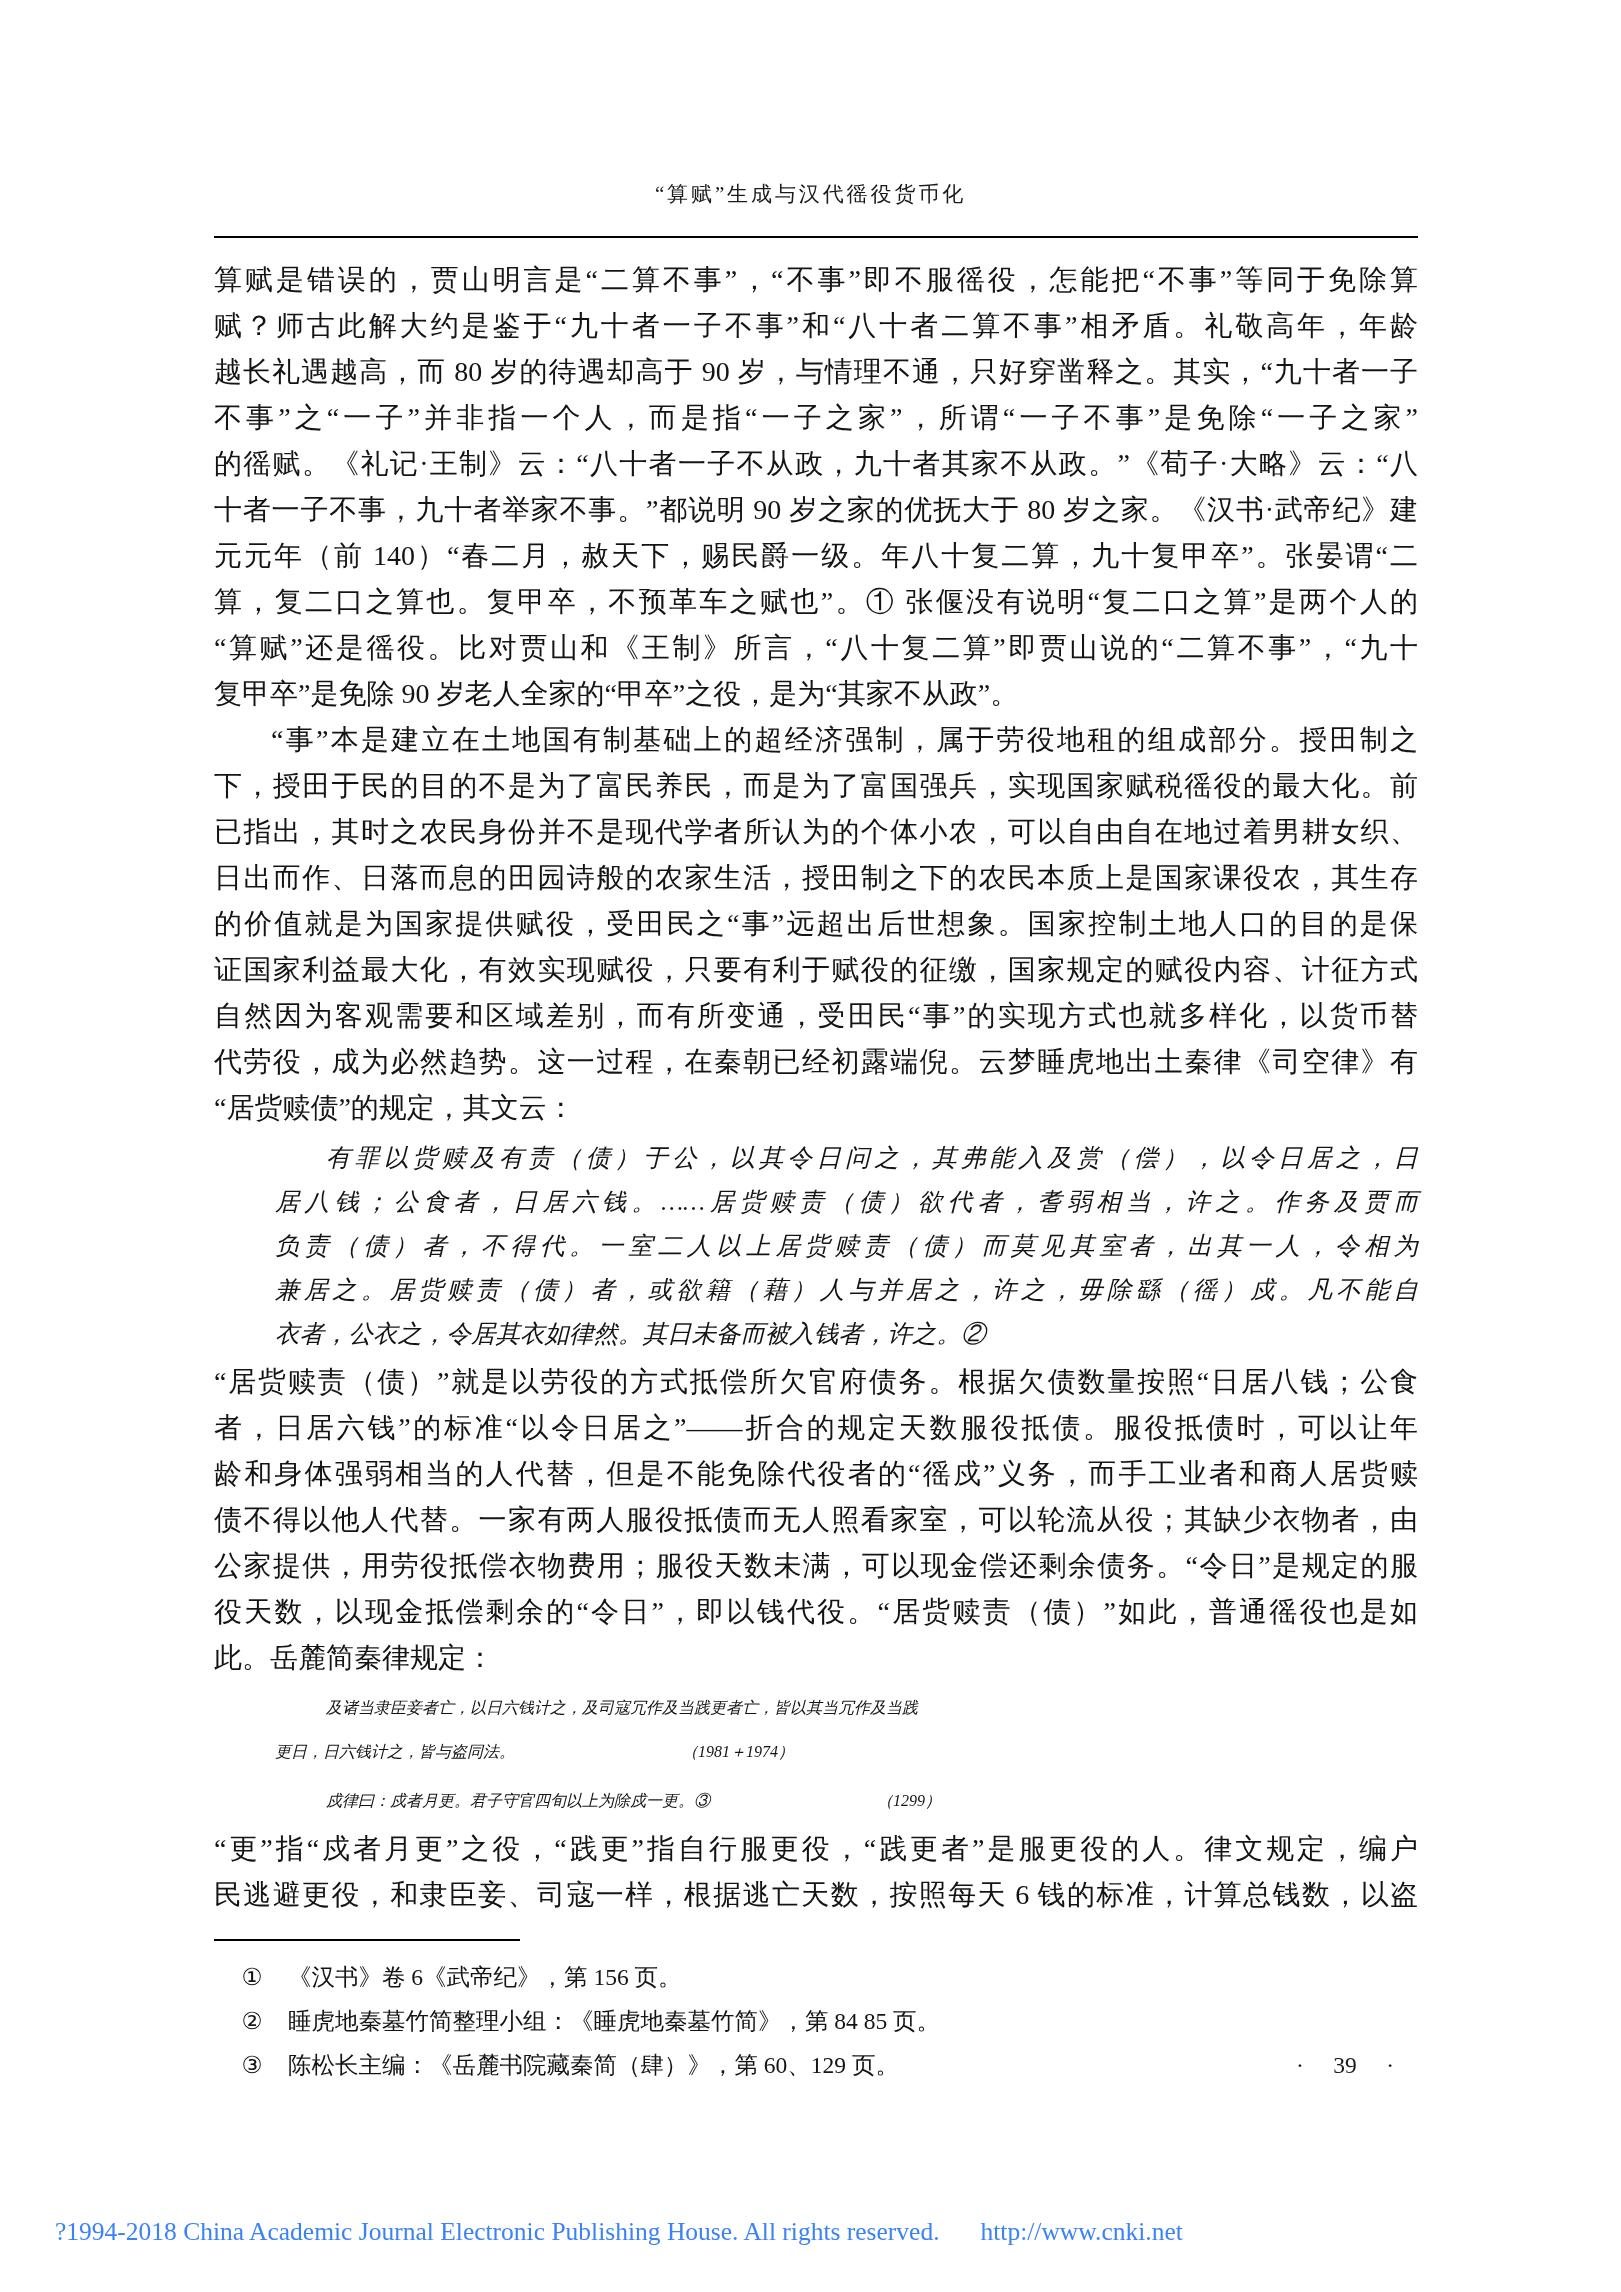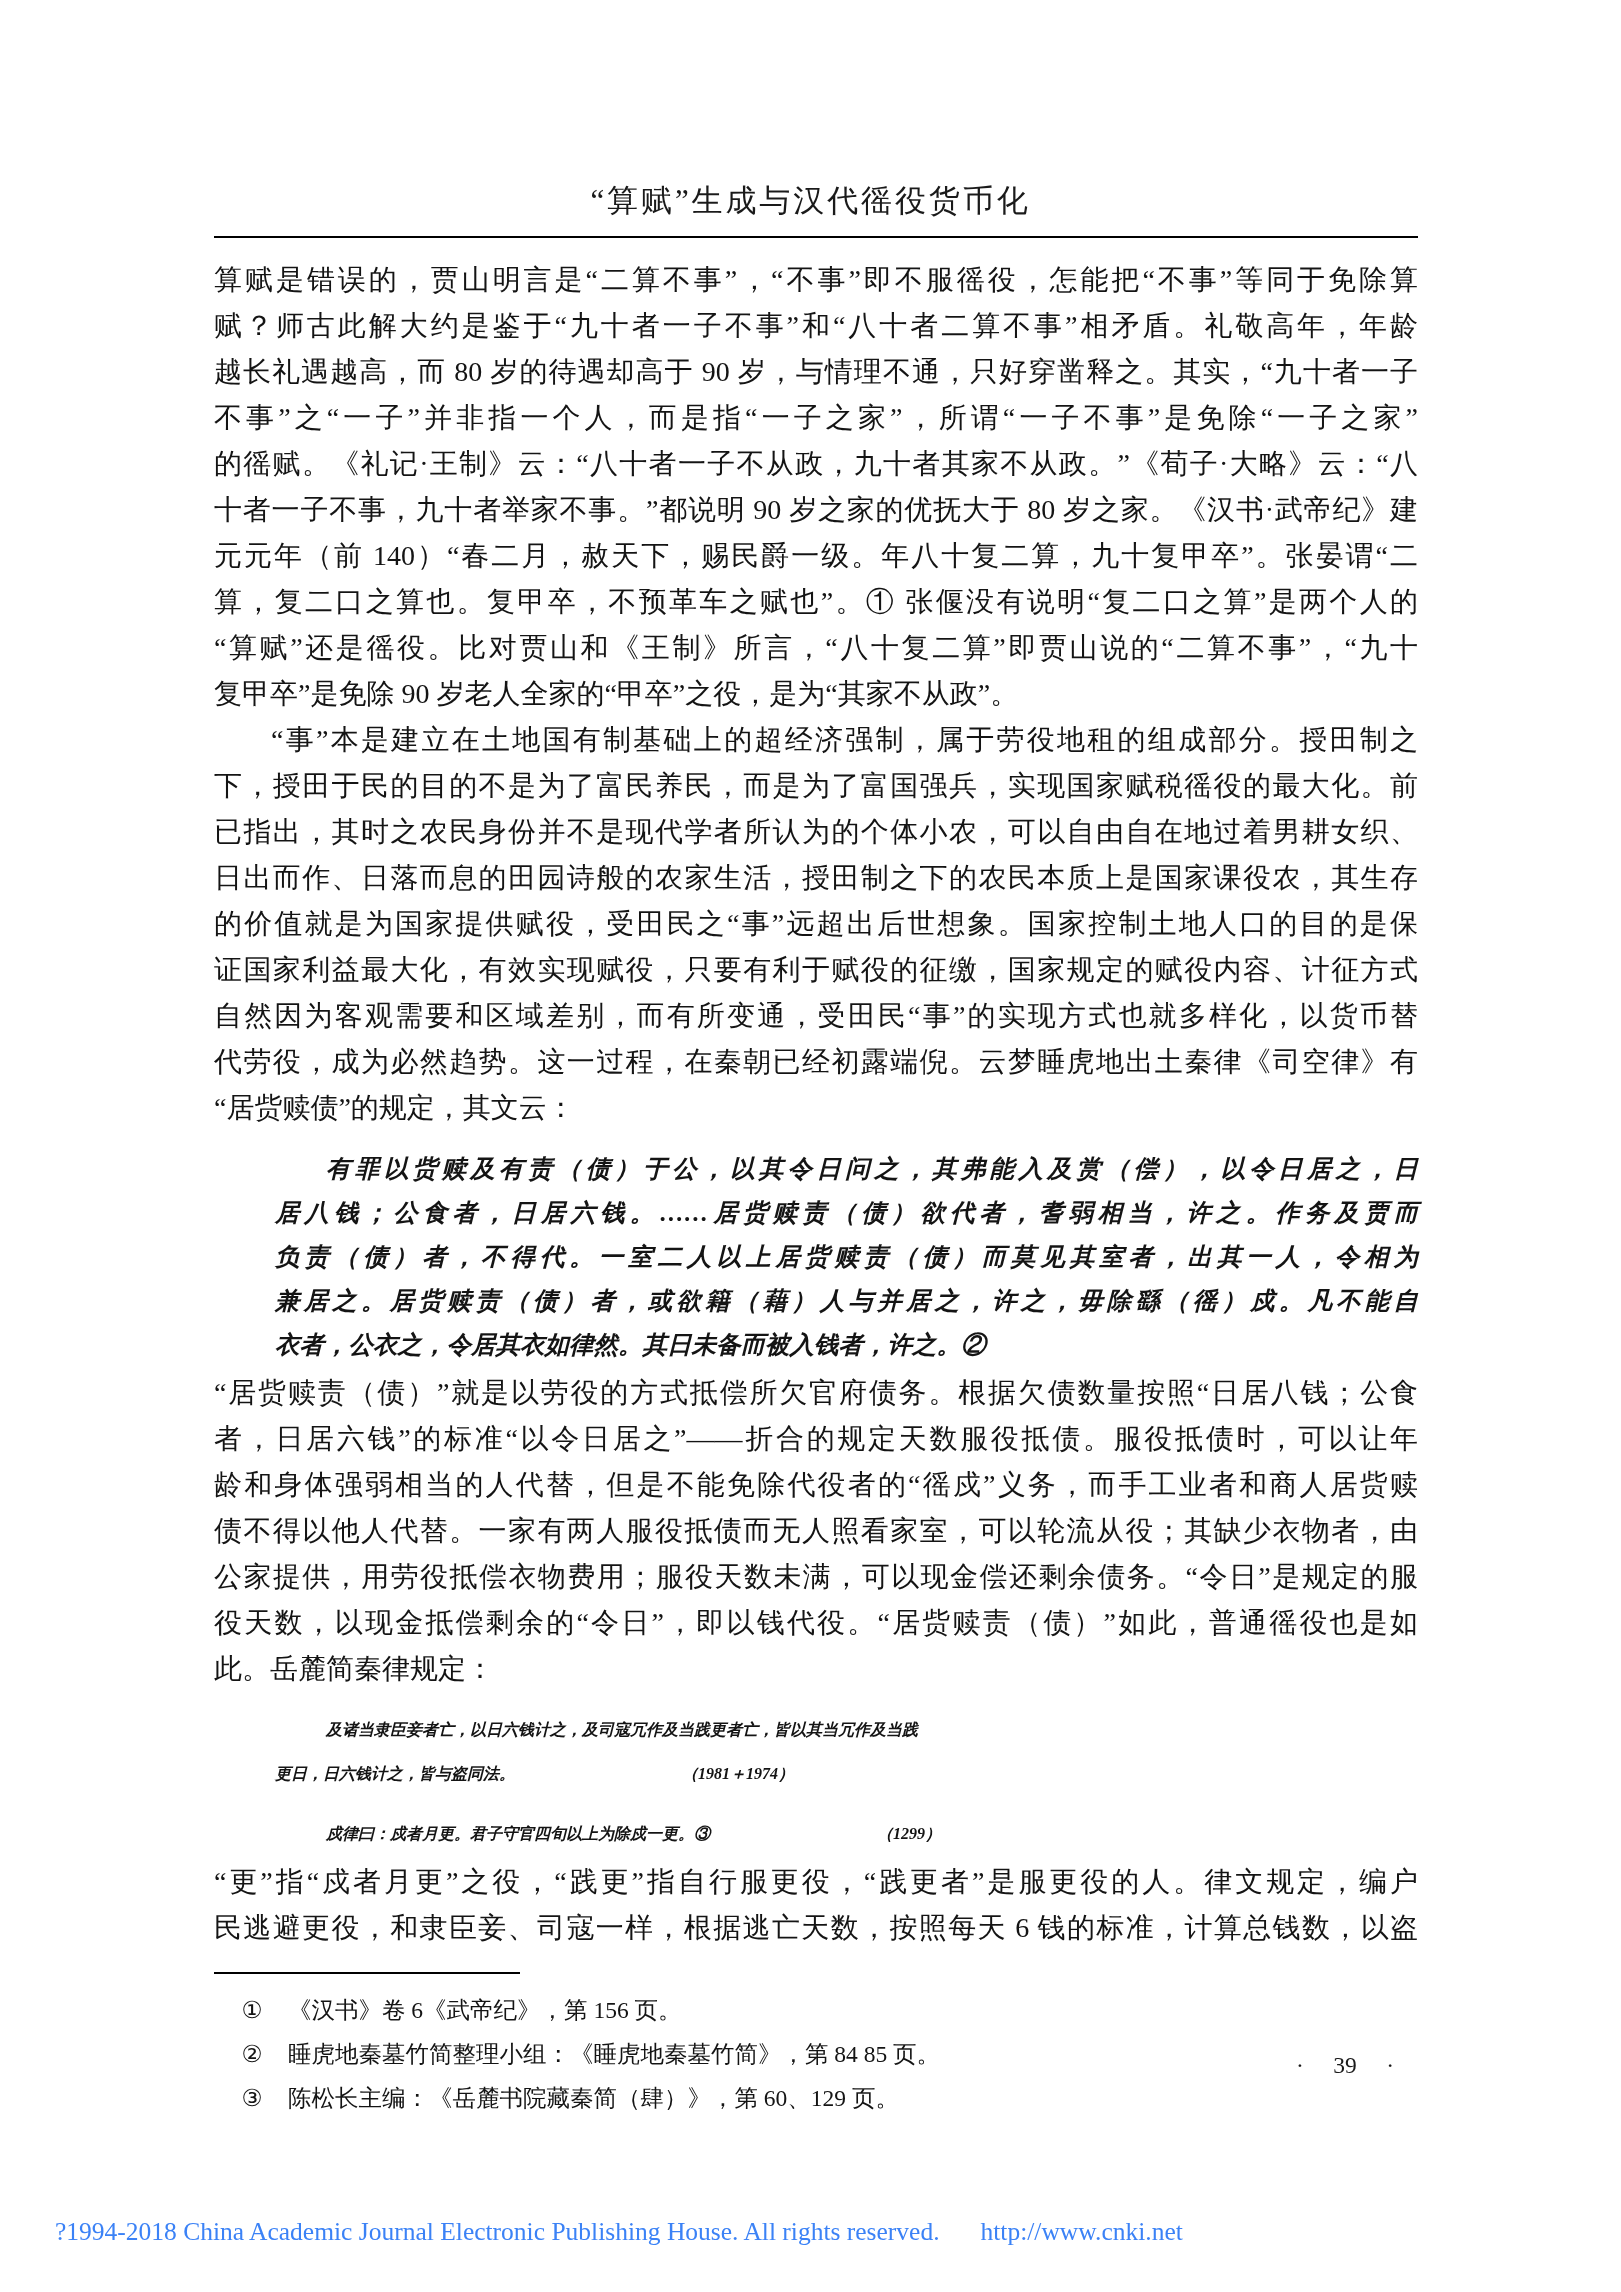--- a/index.html
+++ b/index.html
@@ -11,21 +11,21 @@
     font-family: "Liberation Serif", "DejaVu Serif", serif;
     color: #141414;
     overflow: hidden;
   }
   .running-head {
     position: absolute;
     top: 180px;
     left: 0;
     width: 100%;
     text-align: center;
-    font-size: 31px;
+    font-size: 21px;
     letter-spacing: 2.9px;
     color: #1a1a1a;
   }
   .head-rule {
     position: absolute;
     top: 236px;
     left: 214px;
     width: 1204px;
     border-top: 2px solid #000;
   }
@@ -46,23 +46,22 @@
   .para1 .tline:last-child,
   .para2 .tline:last-child,
   .para3 .tline:last-child,
   .quote1 .tline:last-child { text-align-last: left; }
   .para2 .tline:first-child { text-indent: 57px; }
 
   .quote {
     margin-left: 61px;
     width: 1143px;
     font-style: italic;
-    margin-top: 16px;
+    margin-top: 5px;
     margin-bottom: 2.9px;
-    font-weight: bold;
   }
   .quote .tline {
     font-size: 24.5px;
     line-height: 44px;
   }
   .quote1 .tline:first-child { text-indent: 51px; }
   .qline {
     font-size: 16px;
     line-height: 44px;
     font-style: italic;

